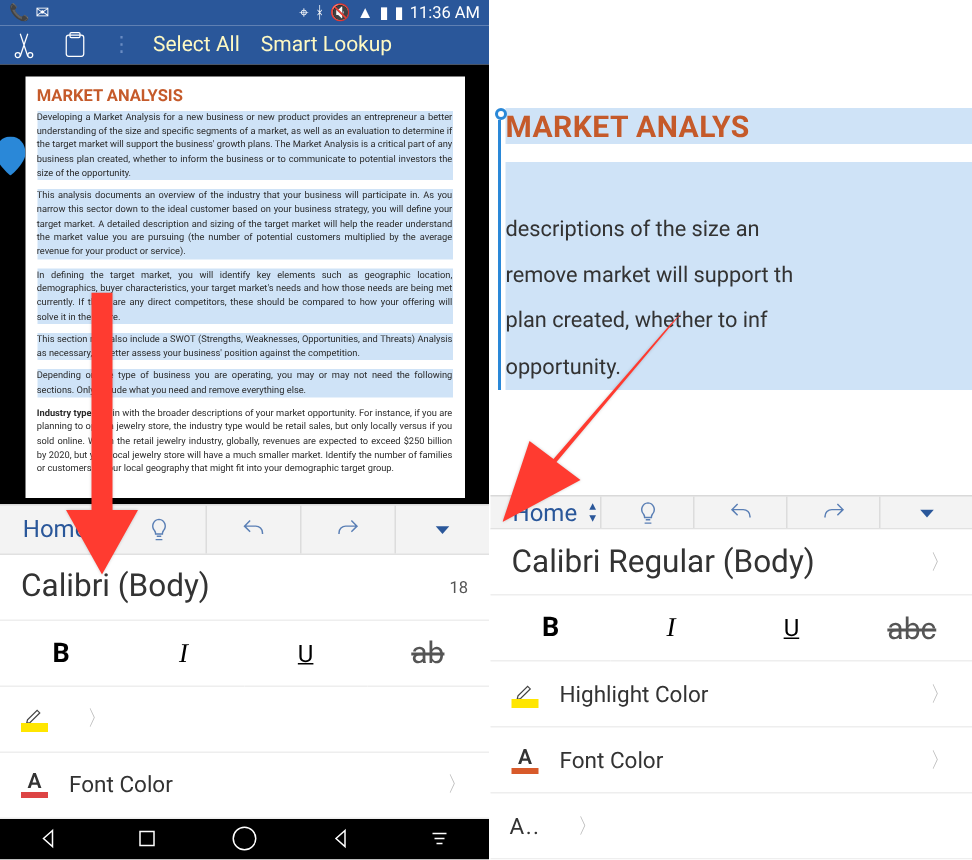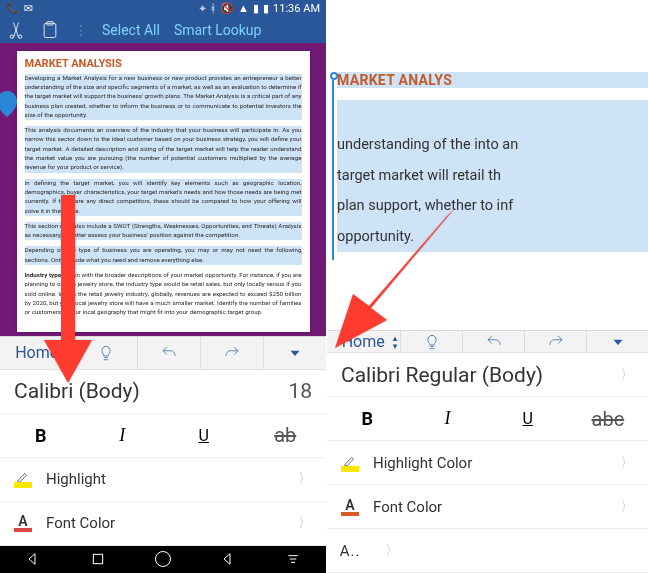--- a/index.html
+++ b/index.html
@@ -24,35 +24,35 @@
   }
   .statusbar .icons { display: flex; gap: 4px; align-items: center; }
   .statusbar .clock { font-size: 11px; }
 
   
   .topbar {
     background: #2a579a; height: 34px; display: flex; align-items: center;
     color: #fff; padding: 0 6px; gap: 14px; font-size: 14px;
   }
   .topbar .ico { width: 20px; height: 20px; fill: #fff; }
-  .topbar .txtbtn { color:#7dd3fc; white-space:nowrap; }
+  .topbar .txtbtn { color:#fef9c3; white-space:nowrap; }
 
   
   .doc {
-    position: relative; flex: 0 0 auto; background: #701a75;
+    position: relative; flex: 0 0 auto; background: #000000;
     display: flex; justify-content: center; padding: 8px 8px 4px;
   }
   .page {
     background: #fff; width: 293px; padding: 6px 8px 8px;
     box-shadow: 0 0 3px rgba(0,0,0,.3); position: relative; overflow:hidden;
   }
   .sel { background: #cfe3f7; }
   .heading1 { color: #c55a2a; font-weight: 700; font-size: 11px; margin-bottom:4px;}
   .left .para { font-size: 6.2px; color: #2b2b2b; line-height: 1.5; text-align: justify; margin-bottom:6px;}
-  .right .heading1 { font-size: 14px; letter-spacing:.3px; margin-bottom:12px;}
+  .right .heading1 { font-size: 20px; letter-spacing:.3px; margin-bottom:12px;}
   .right .para { font-size: 14.5px; color:#333; line-height: 2.1; }
   .drop { position:absolute; left:-3px; top:48px; width:20px; height:26px; }
   .drop svg { fill:#2a88d8; }
   .cursorbar { position:absolute; left:5px; top:80px; width:2px; height:180px; background:#2a88d8;}
   .cursorball { position:absolute; left:3px; top:72px; width:8px; height:8px; border-radius:50%; border:2px solid #2a88d8; background:#fff;}
   .right .doc { padding:0; background:#fff; height:330px; overflow:hidden; justify-content:flex-start;}
   .right .page { box-shadow:none; width:100%; padding:72px 0 0 10px;}
 
   
   .ribbon {
@@ -67,21 +67,21 @@
   .ribbon svg { width:18px; height:18px; fill:none; stroke:#5a7fb5; stroke-width:1.3;}
   .ribbon .drop-cell svg{ fill:#2a579a; stroke:none;}
 
   
   .rows { background:#fff; }
   .row {
     display:flex; align-items:center; height:44px; padding:0 14px 0 14px;
     border-bottom:1px solid #eee; font-size:15px; color:#333;
   }
   .row .lbl { flex:1; }
-  .row .val { color:#555; font-size:21px; }
+  .row .val { color:#555; font-size:11px; }
   .row .more { color:#bbb; font-size:14px; padding-left:12px;}
   .fontrow .lbl{ font-size:21px;}
   .fmtrow { display:flex; }
   .fmtrow .fbtn{ flex:1; display:flex; align-items:center; justify-content:center; height:44px; border-bottom:1px solid #eee;}
   .fbtn.bold{ font-weight:700; font-size:18px;}
   .fbtn.italic{ font-style:italic; font-family:"Times New Roman",serif; font-size:18px;}
   .fbtn.und{ text-decoration:underline; font-size:16px;}
   .fbtn.strike{ text-decoration:line-through; font-size:20px; color:#555;}
   .swatch { width:18px; height:18px; margin-right:14px; position:relative; display:flex; align-items:center; justify-content:center;}
   .hl-ind { position:absolute; left:0; bottom:0; width:18px; height:6px; background:#ffe600;}
@@ -192,21 +192,20 @@
         <div class="fbtn und">U</div>
         <div class="fbtn strike">ab</div>
       </div>
       <div class="row">
         <span class="swatch">
           <span class="penGlyph"><svg viewBox="0 0 24 24">
                 <path d="M3 21l4-1 11-11-3-3L4 17z"></path>
               </svg></span>
           <span class="hl-ind"></span>
         </span>
-        <span class="lbl">Highlight</span>
         <span class="more">〉</span>
       </div>
       <div class="row">
         <span class="swatch">
           <span class="penA">A</span>
             <span class="fc-ind"></span>
         </span>
         <span class="lbl">Font Color</span>
         <span class="more">〉</span>
       </div>
@@ -242,23 +241,23 @@
   </div>
 
   <div class="panel right">
     <div class="doc">
       <div class="page">
         <div class="cursorball"></div>
         <div class="cursorbar"></div>
         <div class="heading1 sel">MARKET ANALYS</div>
         <div class="para sel">
           <br>
-          <span>understanding of the into an</span><br>
-          <span>target market will retail th</span><br>
-          <span>plan support, whether to inf</span><br>
+          <span>descriptions of the size an</span><br>
+          <span>remove market will support th</span><br>
+          <span>plan created, whether to inf</span><br>
           <span>opportunity.</span>
         </div>
       </div>
     </div>
 
     <div class="ribbon">
       <div class="cell home">
         <span>Home</span>
         <span class="chev">▴<br>▾</span>
       </div>

